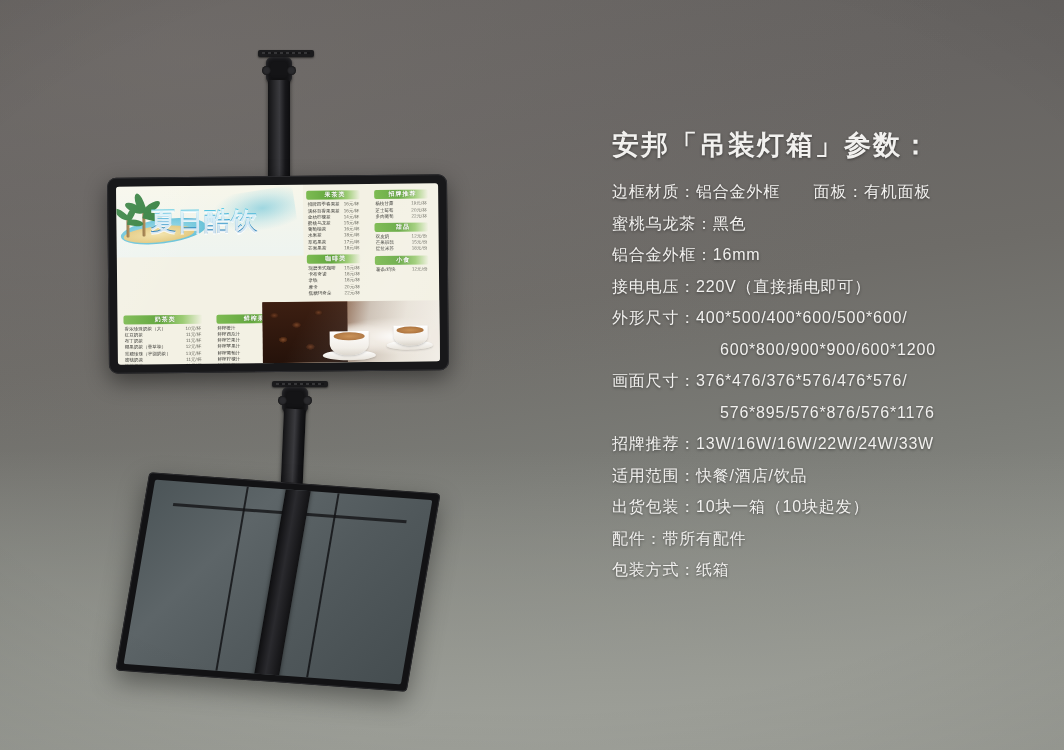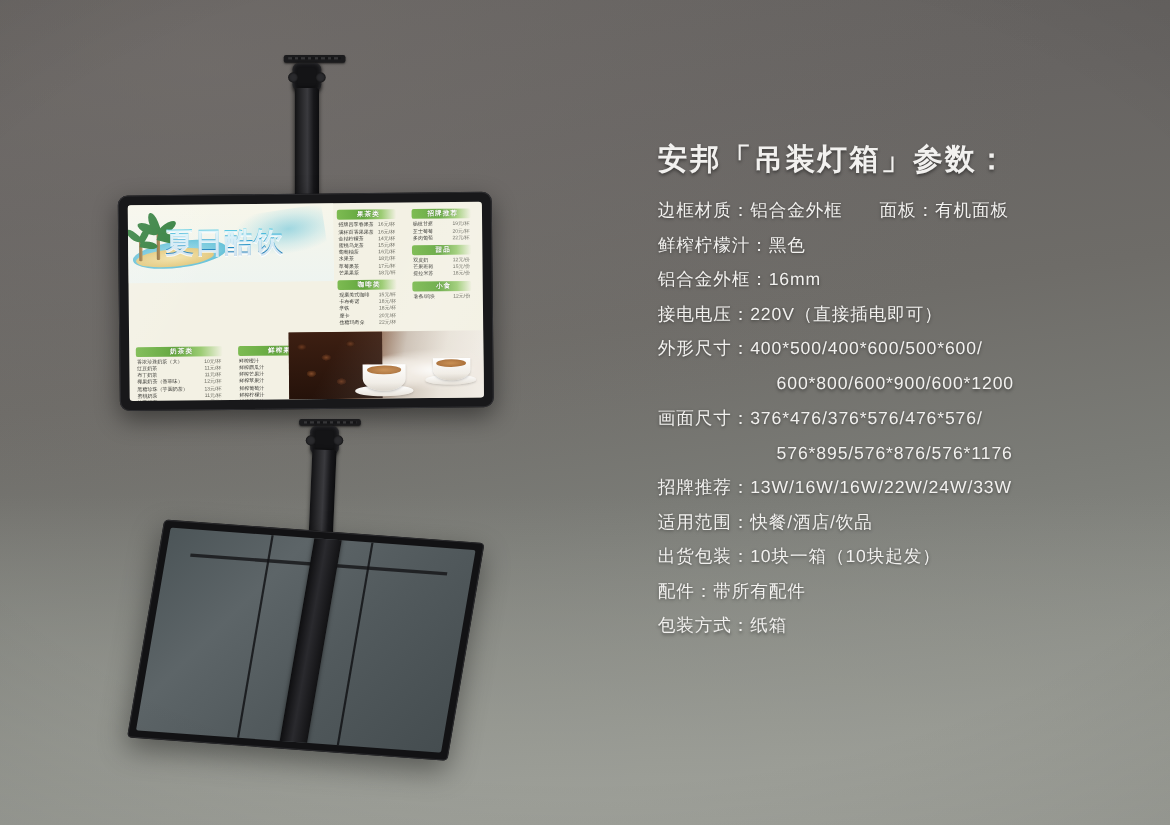--- a/index.html
+++ b/index.html
@@ -126,21 +126,21 @@
     border-radius:2px;overflow:hidden;}
   #lowerpanel .seam{position:absolute;top:0;bottom:0;width:2px;background:rgba(10,10,12,.75);}
   #lowerpanel .rail{position:absolute;left:47%;top:-2%;width:9%;height:104%;
     background:linear-gradient(90deg,#0e0e10,#2a2a2e 45%,#121214);border-radius:2px;
     box-shadow:0 0 4px rgba(0,0,0,.5);}
   #lowerpanel .crossbar{position:absolute;left:8%;right:8%;top:12%;height:3px;background:#141416;opacity:.8;}
   .wire{position:absolute;border:none;border-top:1.4px solid #0b0b0c;border-radius:50%;
     width:150px;height:150px;clip-path:polygon(0 0,100% 0,100% 52%,0 52%);opacity:.9;}
 
   
-  #specs{position:absolute;left:598px;top:128px;width:430px;color:#f2f1ef;}
+  #specs{position:absolute;left:612px;top:128px;width:430px;color:#f2f1ef;}
   #specs .title{font-size:27px;font-weight:bold;letter-spacing:2px;line-height:34px;
     margin-bottom:14px;text-shadow:0 1px 3px rgba(0,0,0,.45);}
   #specs .line{font-size:16px;line-height:31.5px;letter-spacing:.8px;white-space:nowrap;
     text-shadow:0 1px 3px rgba(0,0,0,.45);}
   #specs .line.cont{padding-left:108px;}
 </style>
 </head>
 <body>
 
 <div id="stage">
@@ -420,25 +420,25 @@
       <div class="wire" style="left:8%;top:-52%;"></div>
     </div>
   </div>
 
   <div class="vig"></div>
 
   <div id="specs">
     <div class="title">安邦「吊装灯箱」参数：</div>
     <div>
       <div class="line">边框材质：铝合金外框　　面板：有机面板</div>
-      <div class="line">鲜榨柠檬汁：黑色</div>
+      <div class="line">蜜桃乌龙茶：黑色</div>
       <div class="line">铝合金外框：16mm</div>
       <div class="line">接电电压：220V（直接插电即可）</div>
       <div class="line">外形尺寸：400*500/400*600/500*600/</div>
-      <div class="line cont">600*800/600*900/600*1200</div>
+      <div class="line cont">600*800/900*900/600*1200</div>
       <div class="line">画面尺寸：376*476/376*576/476*576/</div>
       <div class="line cont">576*895/576*876/576*1176</div>
       <div class="line">招牌推荐：13W/16W/16W/22W/24W/33W</div>
       <div class="line">适用范围：快餐/酒店/饮品</div>
       <div class="line">出货包装：10块一箱（10块起发）</div>
       <div class="line">配件：带所有配件</div>
       <div class="line">包装方式：纸箱</div>
     </div>
   </div>
 

